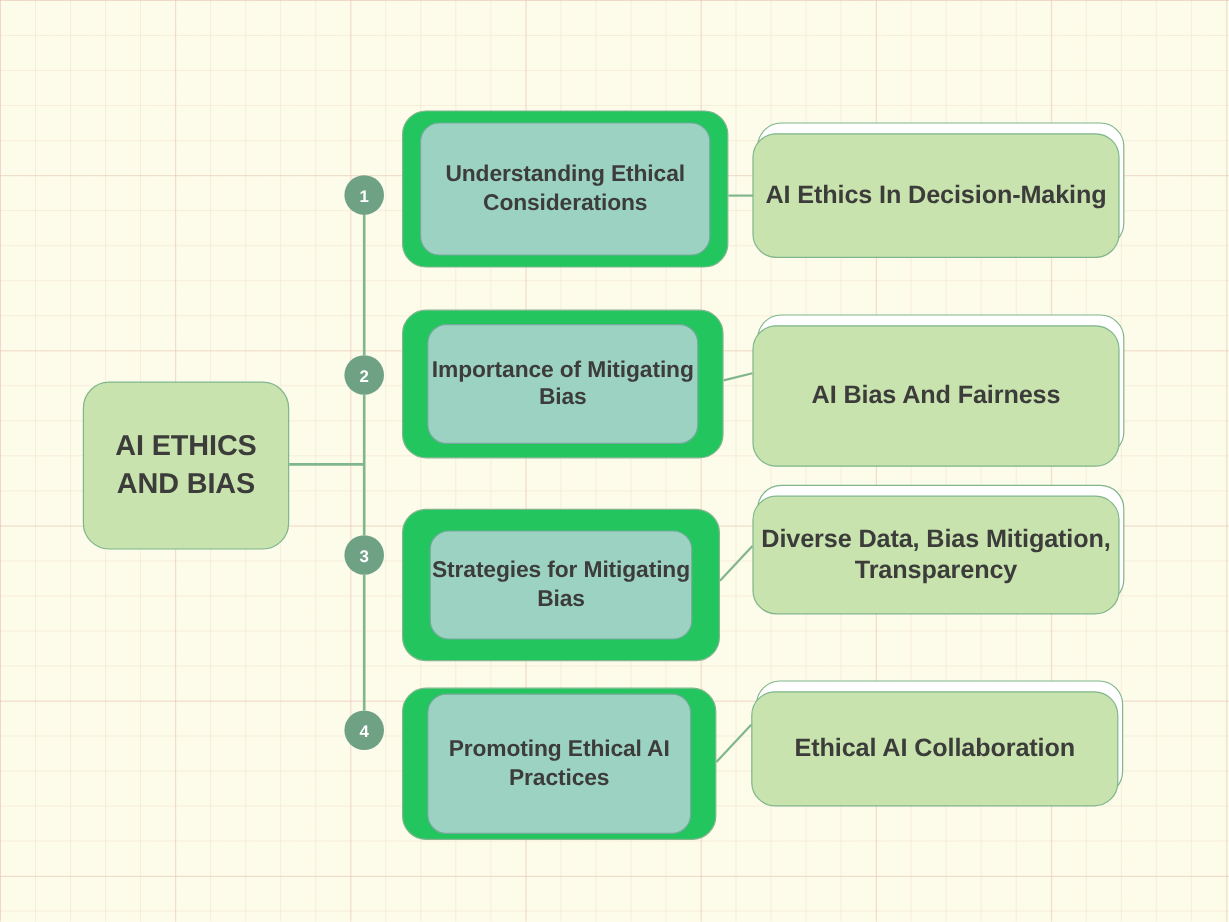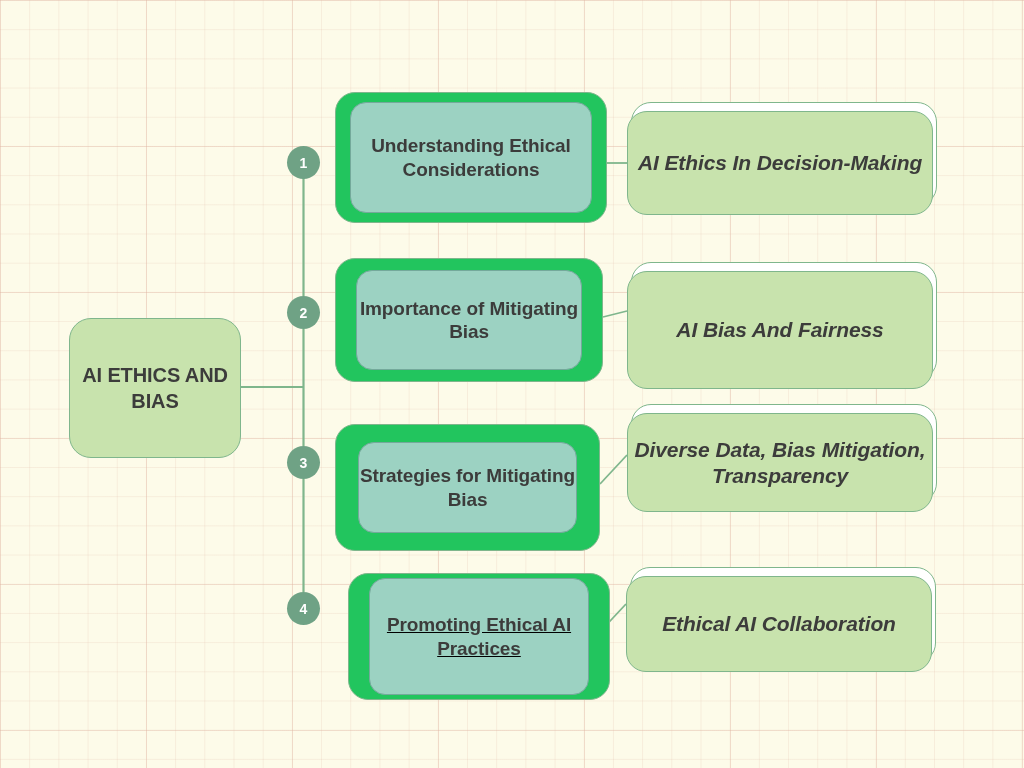--- a/index.html
+++ b/index.html
@@ -65,21 +65,21 @@
     height: 140px;
     background: #C8E3AD;
     border: 1.6px solid #7FB68C;
     border-radius: 22px;
     display: flex;
     align-items: center;
     justify-content: center;
     box-sizing: border-box;
   }
   #root-node .node-text {
-    font-size: 20px;
+    font-size: 24px;
     line-height: 1.32;
   }
 
   
   .badge {
     position: absolute;
     width: 33px;
     height: 33px;
     border-radius: 50%;
     background: #6FA285;
@@ -139,21 +139,20 @@
     top: 0;
     width: 100%;
     height: 100%;
     background: #C8E3AD;
     border: 1.6px solid #7FB68C;
     border-radius: 20px;
     box-sizing: border-box;
     display: flex;
     align-items: center;
     justify-content: center;
-    font-style: italic;
   }
   .card-front .node-text {
     font-size: 21px;
   }
 </style>
 </head>
 <body>
 
 <div id="grid-bg"></div>
 
@@ -219,21 +218,21 @@
       <span class="node-text">Strategies for Mitigating Bias</span>
     </div>
   </div>
   <div class="card-wrap" style="left:627px; top:413px; width:306px; height:99px;border-radius:26px;">
     <div class="card-back"></div>
     <div class="card-front">
       <span class="node-text">Diverse Data, Bias Mitigation, Transparency</span>
     </div>
   </div>
 
-  <div class="branch-outer" style="left:348px; top:573px; width:262px; height:127px; padding:4px 20px;text-decoration:underline;">
+  <div class="branch-outer" style="left:335px; top:573px; width:262px; height:127px; padding:4px 20px;">
     <div class="branch-inner">
       <span class="node-text">Promoting Ethical AI Practices</span>
     </div>
   </div>
   <div class="card-wrap" style="left:626px; top:576px; width:306px; height:96px;">
     <div class="card-back"></div>
     <div class="card-front">
       <span class="node-text">Ethical AI Collaboration</span>
     </div>
   </div>

